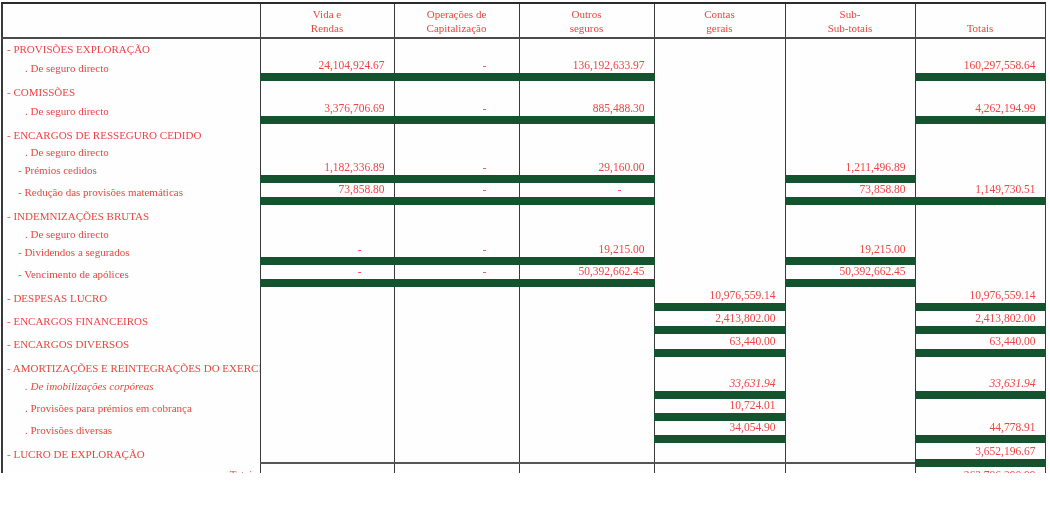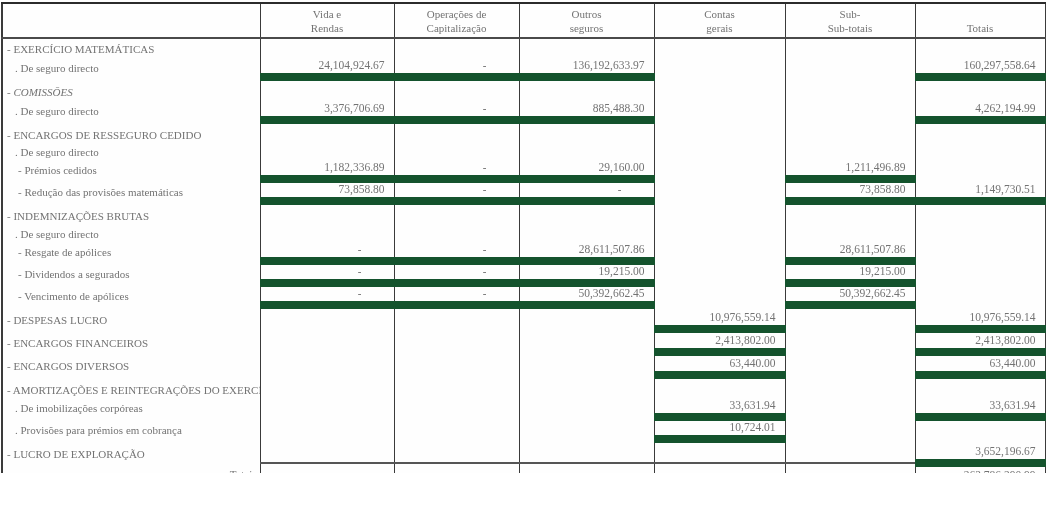--- a/index.html
+++ b/index.html
@@ -1,21 +1,21 @@
 <!DOCTYPE html>
 <html><head>
 <meta charset="utf-8">
 <style>
   html,body{margin:0;padding:0;background:#ffffff;}
   .page{
     position:relative;
     width:1050px;height:473px;
     background:#fefefe;
     font-family:"Liberation Serif","DejaVu Serif",serif;
-    color:#737373;
+    color:#ef4444;
     overflow:hidden;
   }
   table.fin{
     border-collapse:collapse;
     table-layout:fixed;
     width:1043px;
     margin:2px 0 0 1px;
     border-top:2px solid #2b2b2b;
     border-left:2px solid #3a3a3a;
     border-bottom:3px solid #1c1c1c;
@@ -35,21 +35,21 @@
     font-size:11px;
     height:33px;
   }
   thead .hl{height:14px;line-height:14px;}
   td.label{
     text-align:left;
     font-size:11px;
     padding-bottom:3px;
   }
   td.ind0{padding-left:4px;}
-  td.ind1{padding-left:12px;margin-left:20px;}
+  td.ind1{padding-left:22px;margin-left:20px;}
   td.ind2{padding-left:15px;}
   td.val{
     text-align:right;
     font-size:11.5px;
     padding-right:9px;
     padding-bottom:2px;
   }
   td.val.dash{padding-right:32px;font-weight:bold;font-size:11px;}
   td.u{border-bottom:8px solid #14532d;padding-left:40px;}
   tr.totals-row td.val{border-top:2px solid #555;}
@@ -106,38 +106,38 @@
             <div class="hl">Sub-totais</div>
           </th>
           <th>
             <div class="hl"></div>
             <div class="hl">Totais</div>
           </th>
         </tr>
     </thead>
     <tbody id="table-body">
         <tr style="height: 20px;">
-          <td class="label ind0">- EXERCÍCIO  MATEMÁTICAS</td>
+          <td class="label ind0">- PROVISÕES  EXPLORAÇÃO</td>
           <td class="val"></td>
           <td class="val"></td>
           <td class="val"></td>
           <td class="val"></td>
           <td class="val"></td>
           <td class="val"></td>
         </tr>
         <tr style="height: 19px;">
           <td class="label ind1">. De seguro directo</td>
           <td class="val u">24,104,924.67</td>
           <td class="val dash u">-</td>
           <td class="val u">136,192,633.97</td>
           <td class="val"></td>
           <td class="val"></td>
           <td class="val u">160,297,558.64</td>
         </tr>
-        <tr style="height: 24px; font-style: italic;">
+        <tr style="height: 24px;">
           <td class="label ind0">- COMISSÕES</td>
           <td class="val"></td>
           <td class="val"></td>
           <td class="val"></td>
           <td class="val"></td>
           <td class="val"></td>
           <td class="val"></td>
         </tr>
         <tr style="height: 19px;">
           <td class="label ind1">. De seguro directo</td>
@@ -196,29 +196,20 @@
         <tr style="height: 18px;">
           <td class="label ind1">. De seguro directo</td>
           <td class="val"></td>
           <td class="val"></td>
           <td class="val"></td>
           <td class="val"></td>
           <td class="val"></td>
           <td class="val"></td>
         </tr>
         <tr style="height: 18px;">
-          <td class="label ind2">- Resgate de apólices</td>
-          <td class="val dash u">-</td>
-          <td class="val dash u">-</td>
-          <td class="val u">28,611,507.86</td>
-          <td class="val"></td>
-          <td class="val u">28,611,507.86</td>
-          <td class="val"></td>
-        </tr>
-        <tr style="height: 18px;">
           <td class="label ind2">- Dividendos a segurados</td>
           <td class="val dash u">-</td>
           <td class="val dash u">-</td>
           <td class="val u">19,215.00</td>
           <td class="val"></td>
           <td class="val u">19,215.00</td>
           <td class="val"></td>
         </tr>
         <tr style="height: 18px;">
           <td class="label ind2">- Vencimento de apólices</td>
@@ -258,37 +249,46 @@
         </tr>
         <tr style="height: 24px;">
           <td class="label ind0">- AMORTIZAÇÕES E REINTEGRAÇÕES DO EXERCÍCIO</td>
           <td class="val"></td>
           <td class="val"></td>
           <td class="val"></td>
           <td class="val"></td>
           <td class="val"></td>
           <td class="val"></td>
         </tr>
-        <tr style="height: 18px;">
+        <tr style="height: 18px; font-style: italic;">
           <td class="label ind1">. De imobilizações corpóreas</td>
           <td class="val"></td>
           <td class="val"></td>
           <td class="val"></td>
           <td class="val u">33,631.94</td>
           <td class="val"></td>
           <td class="val u">33,631.94</td>
         </tr>
         <tr style="height: 17px;">
           <td class="label ind1">. Provisões para prémios em cobrança</td>
           <td class="val"></td>
           <td class="val"></td>
           <td class="val"></td>
           <td class="val u">10,724.01</td>
           <td class="val"></td>
           <td class="val"></td>
+        </tr>
+        <tr style="height: 18px;">
+          <td class="label ind1">. Provisões diversas</td>
+          <td class="val"></td>
+          <td class="val"></td>
+          <td class="val"></td>
+          <td class="val u">34,054.90</td>
+          <td class="val"></td>
+          <td class="val u">44,778.91</td>
         </tr>
         <tr style="height: 24px;">
           <td class="label ind0">- LUCRO DE EXPLORAÇÃO</td>
           <td class="val"></td>
           <td class="val"></td>
           <td class="val"></td>
           <td class="val"></td>
           <td class="val"></td>
           <td class="val u">3,652,196.67</td>
         </tr>

